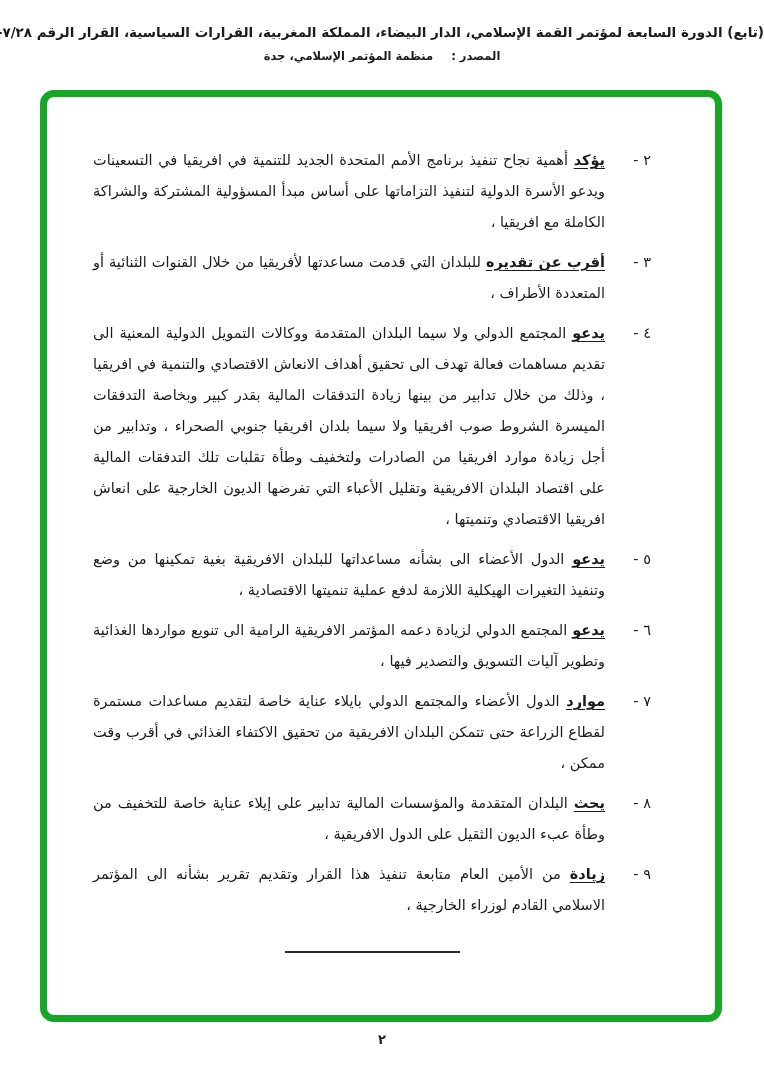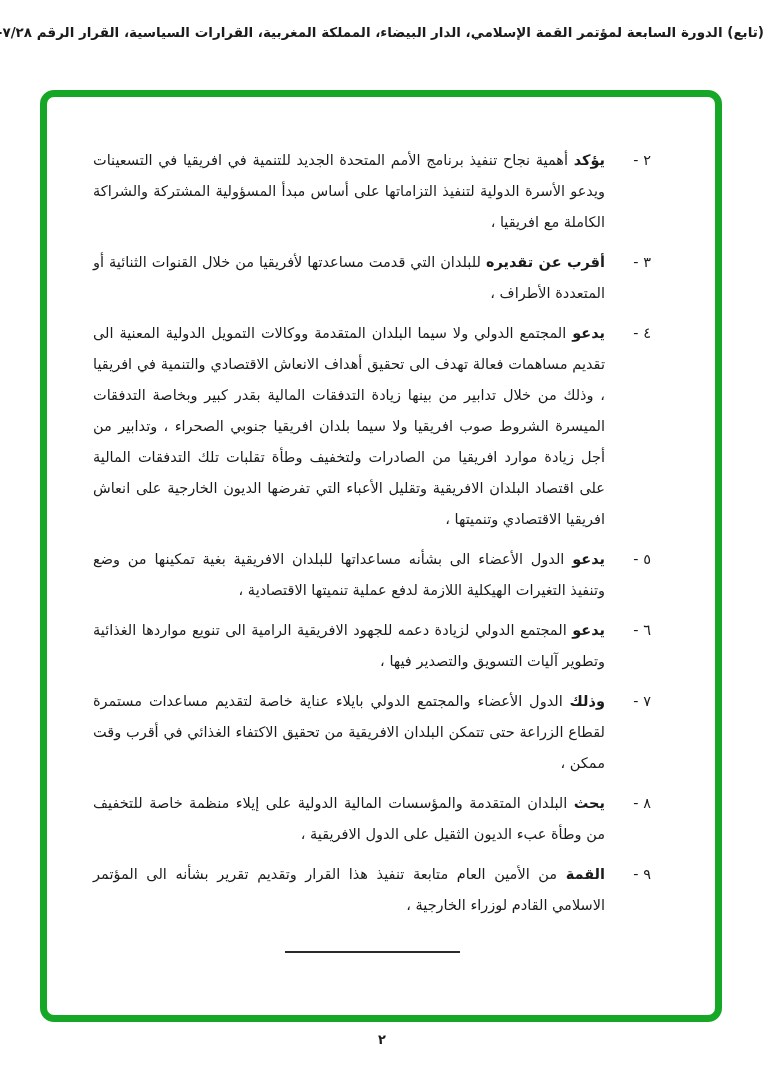--- a/index.html
+++ b/index.html
@@ -68,20 +68,21 @@
   }
   .item-body {
     flex: 1;
     font-size: 14.5px;
     line-height: 31px;
     text-align: justify;
     margin: 0;
   }
   .lead {
     font-weight: bold;
+    text-decoration: underline;
     text-underline-offset: 3px;
   }
 
   
   .end-divider {
     width: 175px;
     border: none;
     border-top: 2px solid #2a2a2a;
     margin: 30px auto 0 auto;
   }
@@ -93,20 +94,24 @@
     text-align: center;
     font-size: 13px;
     font-weight: bold;
   }
 </style>
 </head>
 <body>
 
 <div class="page-header">
   <div class="header-line1">(تابع) الدورة السابعة لمؤتمر القمة الإسلامي، الدار البيضاء، المملكة المغربية، القرارات السياسية، القرار الرقم ٧/٢٨-س (ق.أ)</div>
+  <div class="header-line2">
+    <span class="src-label">المصدر :</span>
+    <span>منظمة المؤتمر الإسلامي، جدة</span>
+  </div>
 </div>
 
 <div class="resolution-frame">
   <div class="frame-content">
 
     <div class="item">
       <span class="item-num">٢ -</span>
       <p class="item-body">
         <span class="lead">يؤكد</span>
         <span>أهمية نجاح تنفيذ برنامج الأمم المتحدة الجديد للتنمية في افريقيا في التسعينات ويدعو الأسرة الدولية لتنفيذ التزاماتها على أساس مبدأ المسؤولية المشتركة والشراكة الكاملة مع افريقيا ،</span>
@@ -134,44 +139,44 @@
       <p class="item-body">
         <span class="lead">يدعو</span>
         <span>الدول الأعضاء الى بشأنه مساعداتها للبلدان الافريقية بغية تمكينها من وضع وتنفيذ التغيرات الهيكلية اللازمة لدفع عملية تنميتها الاقتصادية ،</span>
       </p>
     </div>
 
     <div class="item">
       <span class="item-num">٦ -</span>
       <p class="item-body">
         <span class="lead">يدعو</span>
-        <span>المجتمع الدولي لزيادة دعمه للجهود الافريقية الرامية الى تنويع مواردها الغذائية وتطوير آليات التسويق والتصدير فيها ،</span>
+        <span>المجتمع الدولي لزيادة دعمه المؤتمر الافريقية الرامية الى تنويع مواردها الغذائية وتطوير آليات التسويق والتصدير فيها ،</span>
       </p>
     </div>
 
     <div class="item">
       <span class="item-num">٧ -</span>
       <p class="item-body">
-        <span class="lead">وذلك</span>
+        <span class="lead">موارد</span>
         <span>الدول الأعضاء والمجتمع الدولي بايلاء عناية خاصة لتقديم مساعدات مستمرة لقطاع الزراعة حتى تتمكن البلدان الافريقية من تحقيق الاكتفاء الغذائي في أقرب وقت ممكن ،</span>
       </p>
     </div>
 
     <div class="item">
       <span class="item-num">٨ -</span>
       <p class="item-body">
         <span class="lead">يحث</span>
-        <span>البلدان المتقدمة والمؤسسات المالية الدولية على إيلاء منظمة خاصة للتخفيف من وطأة عبء الديون الثقيل على الدول الافريقية ،</span>
+        <span>البلدان المتقدمة والمؤسسات المالية تدابير على إيلاء عناية خاصة للتخفيف من وطأة عبء الديون الثقيل على الدول الافريقية ،</span>
       </p>
     </div>
 
     <div class="item">
       <span class="item-num">٩ -</span>
       <p class="item-body">
-        <span class="lead">القمة</span>
+        <span class="lead">زيادة</span>
         <span>من الأمين العام متابعة تنفيذ هذا القرار وتقديم تقرير بشأنه الى المؤتمر الاسلامي القادم لوزراء الخارجية ،</span>
       </p>
     </div>
 
     <hr class="end-divider">
   </div>
 </div>
 
 <div class="page-number">٢</div>
 

